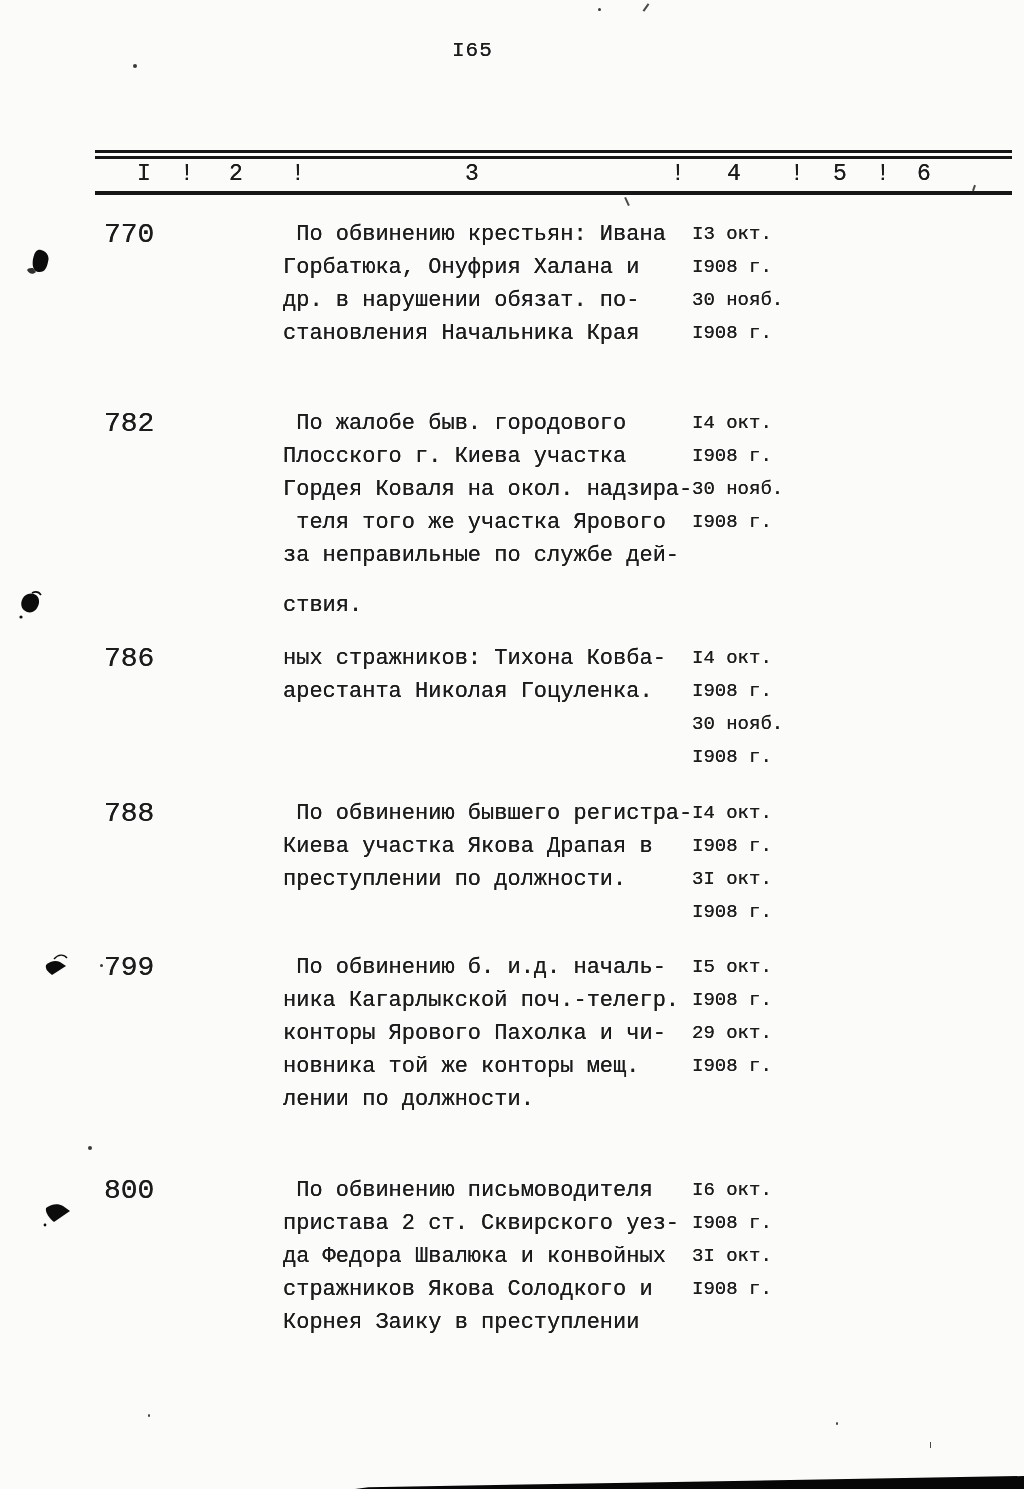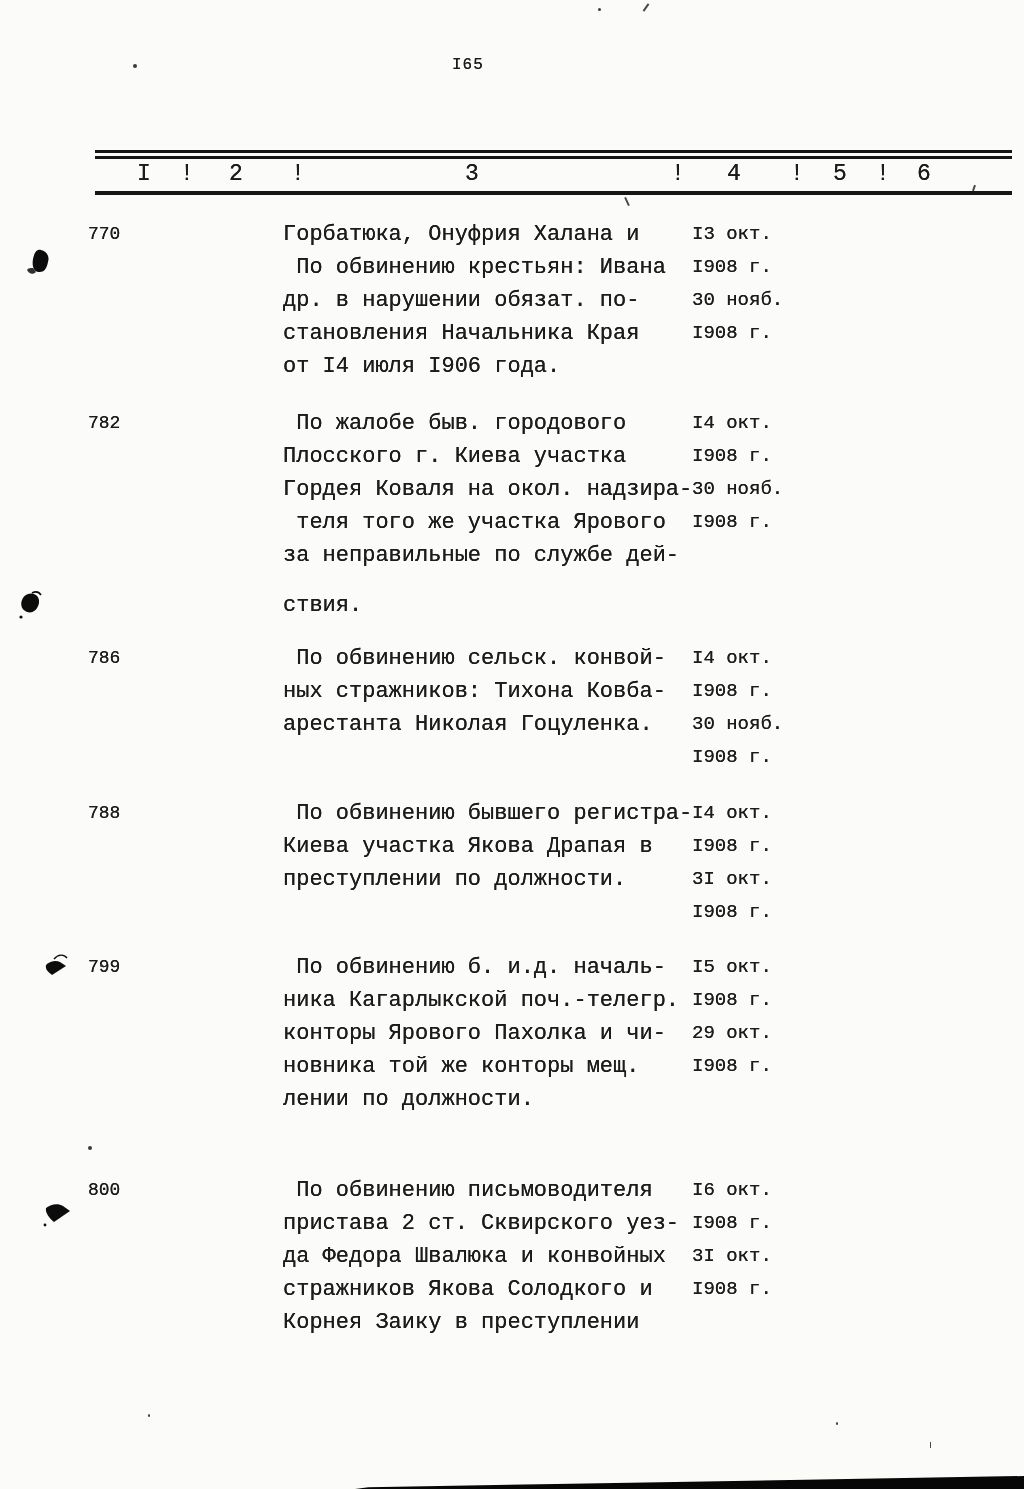--- a/index.html
+++ b/index.html
@@ -5,22 +5,22 @@
   html,body{margin:0;padding:0;background:#e8e8e6;}
   .page{
     position:relative;
     width:1024px;height:1489px;
     background:#fbfbf9;
     overflow:hidden;
     font-family:"Liberation Mono","DejaVu Sans Mono",monospace;
     color:#1c1c1c;
   }
   .page-number{
-    position:absolute;left:452px;top:50px;
-    font-size:16px;line-height:30px;letter-spacing:1px;
+    position:absolute;left:452px;top:36px;
+    font-size:21px;line-height:30px;letter-spacing:1px;
     text-shadow:0 0 .4px #1c1c1c;
   }
   
   .table-header{
     position:absolute;left:95px;top:150px;width:917px;height:45px;
   }
   .rule-top{
     position:absolute;left:0;top:0;width:100%;height:9px;
     background:linear-gradient(to bottom,#161616 0 34%,transparent 34% 64%,#161616 64% 100%);
   }
@@ -32,22 +32,22 @@
     position:absolute;top:11px;
     font-size:23px;line-height:26px;
     text-shadow:0 0 .4px #1c1c1c;
   }
   .hc0{left:42px}.hc1{left:85px}.hc2{left:134px}.hc3{left:196px}
   .hc4{left:370px}.hc5{left:576px}.hc6{left:632px}.hc7{left:695px}
   .hc8{left:738px}.hc9{left:781px}.hc10{left:822px}
   
   .entry{position:absolute;left:0;width:1024px;}
   .entry-number{
-    position:absolute;left:88px;top:0;
-    font-size:18px;line-height:33px;
+    position:absolute;left:104px;top:0;
+    font-size:28px;line-height:33px;
     text-shadow:0 0 .4px #1c1c1c;
   }
   .entry-desc{
     position:absolute;left:283px;top:0;width:440px;
     font-size:22px;line-height:33px;
     text-shadow:0 0 .4px #1c1c1c;
   }
   .entry-desc .line{white-space:pre;height:33px;}
   .entry-desc .gap{height:17px;}
   .entry-dates{
@@ -87,25 +87,24 @@
     <span class="hc hc8">5</span>
     <span class="hc hc9">!</span>
     <span class="hc hc10">6</span>
     <div class="rule-bottom"></div>
   </div>
 
   <div id="entries">
       <div class="entry" style="top: 218px;">
         <div class="entry-number">770</div>
         <div class="entry-desc">
+          <div class="line"> По обвинению крестьян: Ивана</div>
           <div class="line">Горбатюка, Онуфрия Халана и</div>
-          <div class="line"> По обвинению крестьян: Ивана</div>
           <div class="line">др. в нарушении обязат. по-</div>
           <div class="line">становления Начальника Края</div>
-          <div class="line">от I4 июля I906 года.</div>
         </div>
         <div class="entry-dates">
           <div class="dline">I3 окт.</div>
           <div class="dline">I908 г.</div>
           <div class="dline">30 нояб.</div>
           <div class="dline">I908 г.</div>
         </div>
       </div>
       <div class="entry" style="top: 407px;">
         <div class="entry-number">782</div>
@@ -121,21 +120,20 @@
         <div class="entry-dates">
           <div class="dline">I4 окт.</div>
           <div class="dline">I908 г.</div>
           <div class="dline">30 нояб.</div>
           <div class="dline">I908 г.</div>
         </div>
       </div>
       <div class="entry" style="top: 642px;">
         <div class="entry-number">786</div>
         <div class="entry-desc">
-          <div class="line"> По обвинению сельск. конвой-</div>
           <div class="line">ных стражников: Тихона Ковба-</div>
           <div class="line">арестанта Николая Гоцуленка.</div>
         </div>
         <div class="entry-dates">
           <div class="dline">I4 окт.</div>
           <div class="dline">I908 г.</div>
           <div class="dline">30 нояб.</div>
           <div class="dline">I908 г.</div>
         </div>
       </div>

